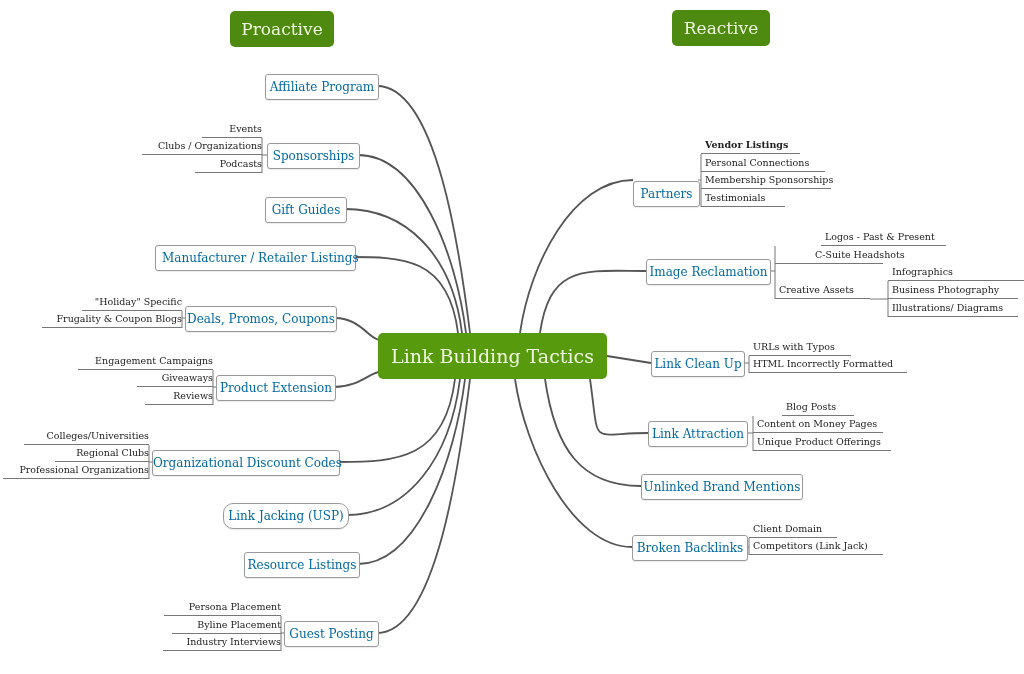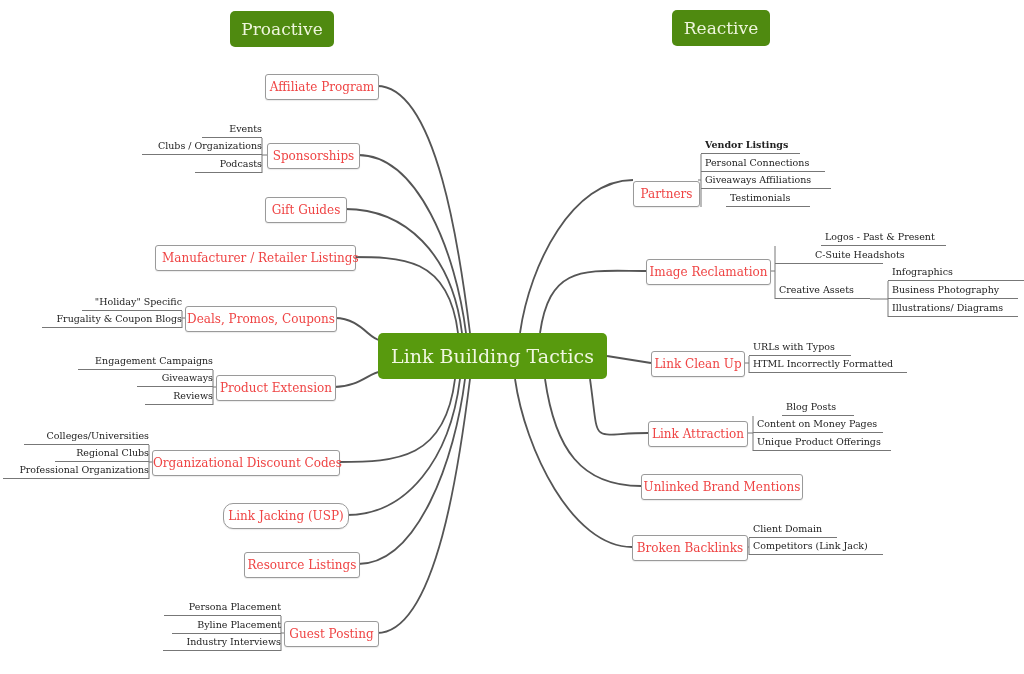--- a/index.html
+++ b/index.html
@@ -1,20 +1,20 @@
 <!DOCTYPE html>
 <html><head>
 <meta charset="utf-8">
 <style>
   html, body { margin: 0; padding: 0; background: #ffffff; }
   body { width: 1024px; height: 674px; position: relative; overflow: hidden; font-family: "DejaVu Serif", serif; }
   #connectors { position: absolute; left: 0; top: 0; width: 1024px; height: 674px; }
   .hdr { position: absolute; background: #4f8a10; color: #eef5dc; border-radius: 5px; font-size: 17px; text-align: center; line-height: 36px; height: 36px; }
   .center { position: absolute; background: #589a0e; color: #f0f7e0; border-radius: 5px; font-size: 19px; text-align: center; line-height: 46px; height: 46px; left: 378px; top: 333px; width: 229px; }
-  .node { position: absolute; height: 24px; line-height: 24px; border: 1px solid #9a9a9a; border-radius: 3px; background: #fff; color: #ef4444; font-size: 12px; text-align: center; box-shadow: 0 1px 1px rgba(0,0,0,0.08); white-space: nowrap; }
+  .node { position: absolute; height: 24px; line-height: 24px; border: 1px solid #9a9a9a; border-radius: 3px; background: #fff; color: #0369a1; font-size: 12px; text-align: center; box-shadow: 0 1px 1px rgba(0,0,0,0.08); white-space: nowrap; }
   .leaf { position: absolute; height: 17px; line-height: 16px; font-size: 9.5px; color: #222; white-space: nowrap; }
   .leaf.l { text-align: right; padding-right: 4px; }
   .leaf.r { text-align: left; padding-left: 4px; }
   .leaf .ul { position: absolute; bottom: 0; height: 1px; background: #777; }
 </style>
 </head>
 <body>
 
 <svg id="connectors" xmlns="http://www.w3.org/2000/svg">
     <path d="M377 86 C 437 86, 460 253, 470 333" fill="none" stroke="#555555" stroke-width="1.8"></path>
@@ -83,22 +83,22 @@
     <div class="leaf l" style="top: 462px; width: 146px; left: 3px;"><span>Professional Organizations</span><div class="ul" style="left: 0px; width: 146px;"></div></div>
     <div class="node" style="left: 223px; top: 503px; width: 124px; border-radius: 10px;">Link Jacking (USP)</div>
     <div class="node" style="left: 244px; top: 552px; width: 114px;">Resource Listings</div>
     <div class="node" style="left: 284px; top: 621px; width: 93px;">Guest Posting</div>
     <div class="leaf l" style="top: 599px; width: 117px; left: 164px;"><span>Persona Placement</span><div class="ul" style="left: 0px; width: 117px;"></div></div>
     <div class="leaf l" style="top: 617px; width: 109px; left: 172px;"><span>Byline Placement</span><div class="ul" style="left: 0px; width: 109px;"></div></div>
     <div class="leaf l" style="top: 634px; width: 118px; left: 163px;"><span>Industry Interviews</span><div class="ul" style="left: 0px; width: 118px;"></div></div>
     <div class="node" style="left: 633px; top: 181px; width: 65px;">Partners</div>
     <div class="leaf r" style="top: 137px; width: 99px; left: 701px; font-weight: bold;"><span>Vendor Listings</span><div class="ul" style="left: 0px; width: 99px;"></div></div>
     <div class="leaf r" style="top: 155px; width: 124px; left: 701px;"><span>Personal Connections</span><div class="ul" style="left: 0px; width: 124px;"></div></div>
-    <div class="leaf r" style="top: 172px; width: 130px; left: 701px;"><span>Giveaways Affiliations</span><div class="ul" style="left: 0px; width: 130px;"></div></div>
-    <div class="leaf r" style="top: 190px; width: 84px; left: 726px;"><span>Testimonials</span><div class="ul" style="left: 0px; width: 84px;"></div></div>
+    <div class="leaf r" style="top: 172px; width: 130px; left: 701px;"><span>Membership Sponsorships</span><div class="ul" style="left: 0px; width: 130px;"></div></div>
+    <div class="leaf r" style="top: 190px; width: 84px; left: 701px;"><span>Testimonials</span><div class="ul" style="left: 0px; width: 84px;"></div></div>
     <div class="node" style="left: 646px; top: 259px; width: 123px;">Image Reclamation</div>
     <div class="leaf r" style="top: 229px; width: 125px; left: 821px;"><span>Logos - Past &amp; Present</span><div class="ul" style="left: 0px; width: 125px;"></div></div>
     <div class="leaf r" style="top: 247px; width: 108px; left: 775px; padding-left: 40px;"><span>C-Suite Headshots</span><div class="ul" style="left: 0px; width: 108px;"></div></div>
     <div class="leaf r" style="top: 282px; width: 95px; left: 775px;"><span>Creative Assets</span><div class="ul" style="left: 0px; width: 95px;"></div></div>
     <div class="leaf r" style="top: 264px; width: 138px; left: 888px;"><span>Infographics</span><div class="ul" style="left: 0px; width: 138px;"></div></div>
     <div class="leaf r" style="top: 282px; width: 130px; left: 888px;"><span>Business Photography</span><div class="ul" style="left: 0px; width: 130px;"></div></div>
     <div class="leaf r" style="top: 300px; width: 130px; left: 888px;"><span>Illustrations/ Diagrams</span><div class="ul" style="left: 0px; width: 130px;"></div></div>
     <div class="node" style="left: 651px; top: 351px; width: 92px;">Link Clean Up</div>
     <div class="leaf r" style="top: 339px; width: 102px; left: 749px;"><span>URLs with Typos</span><div class="ul" style="left: 0px; width: 102px;"></div></div>
     <div class="leaf r" style="top: 356px; width: 158px; left: 749px;"><span>HTML Incorrectly Formatted</span><div class="ul" style="left: 0px; width: 158px;"></div></div>

